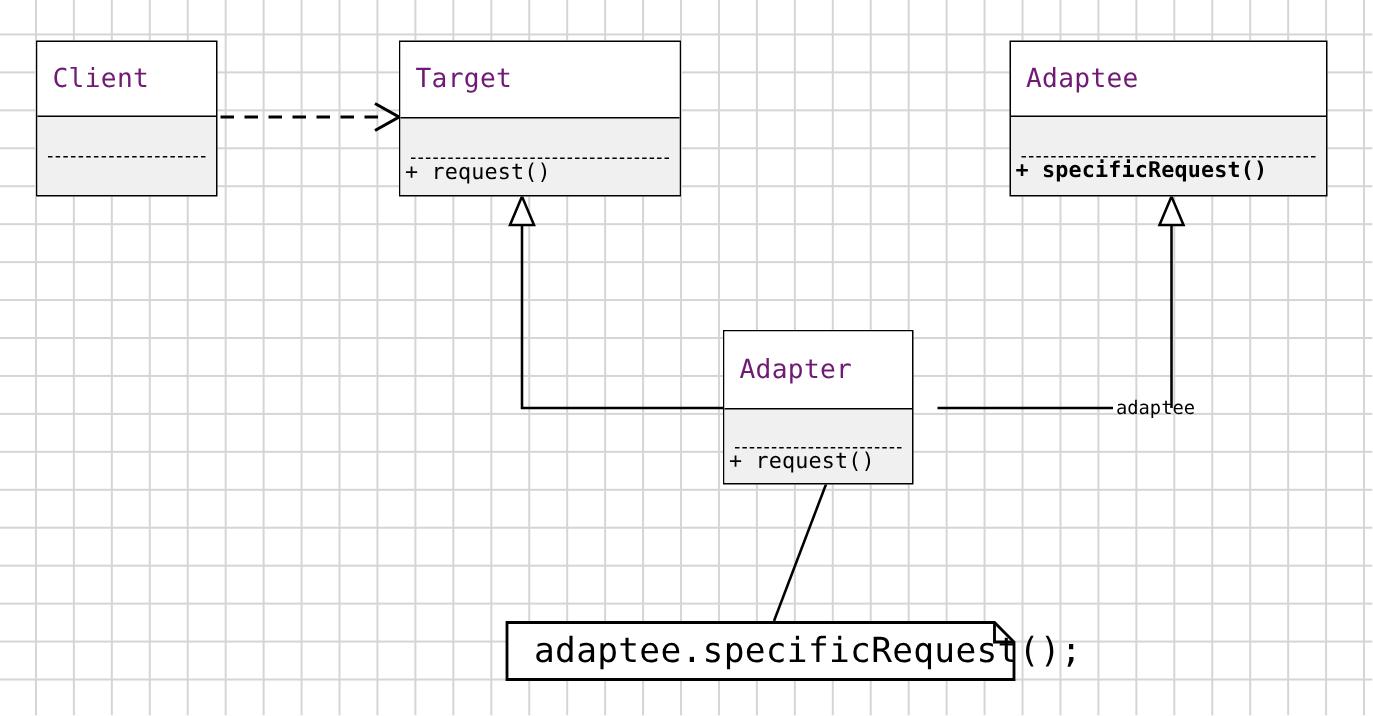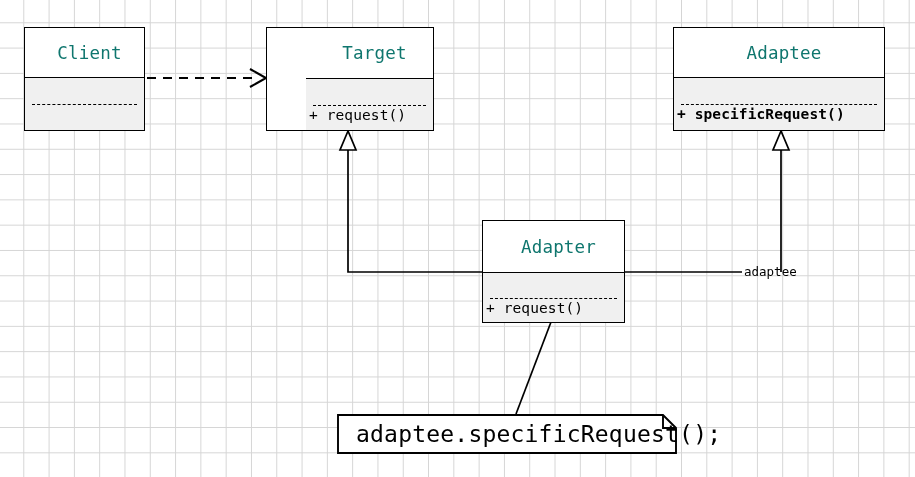--- a/index.html
+++ b/index.html
@@ -35,23 +35,22 @@
     background: #ffffff;
   }
   .uml-name {
     box-sizing: border-box;
     width: 100%;
     background: #ffffff;
     display: flex;
     align-items: center;
     padding-left: 10px;
     font-size: 17.5px;
-    color: #0f766e;
+    color: #701a75;
     letter-spacing: 0.2px;
-    justify-content: center;
   }
   .uml-members {
     box-sizing: border-box;
     width: 100%;
     background: #f0f0f0;
     border-top: 1.6px solid #000000;
     position: relative;
   }
   .uml-sep {
     position: absolute;
@@ -127,41 +126,41 @@
 
   <div class="uml-class" style="left:24px; top:27px; width:121px; height:104px;">
     <div class="uml-name" style="height:49px;">
       <span>Client</span>
     </div>
     <div class="uml-members" style="height:53px;">
       <div class="uml-sep"></div>
     </div>
   </div>
 
-  <div class="uml-class" style="left:266px; top:27px; width:168px; height:104px;padding-left:39px;">
+  <div class="uml-class" style="left:266px; top:27px; width:188px; height:104px;">
     <div class="uml-name" style="height:50px;">
       <span>Target</span>
     </div>
     <div class="uml-members" style="height:52px;">
       <div class="uml-sep"></div>
       <div class="uml-method">+ request()</div>
     </div>
   </div>
 
   <div class="uml-class" style="left:673px; top:27px; width:212px; height:104px;">
     <div class="uml-name" style="height:49px;">
       <span>Adaptee</span>
     </div>
     <div class="uml-members" style="height:53px;font-weight:bold;">
       <div class="uml-sep"></div>
       <div class="uml-method">+ specificRequest()</div>
     </div>
   </div>
 
-  <div class="uml-class" style="left:482px; top:220px; width:143px; height:103px;">
+  <div class="uml-class" style="left:482px; top:220px; width:127px; height:103px;">
     <div class="uml-name" style="height:51px;">
       <span>Adapter</span>
     </div>
     <div class="uml-members" style="height:50px;">
       <div class="uml-sep"></div>
       <div class="uml-method">+ request()</div>
     </div>
   </div>
 
   <div class="edge-label" style="left:744px; top:264px;">adaptee</div>

